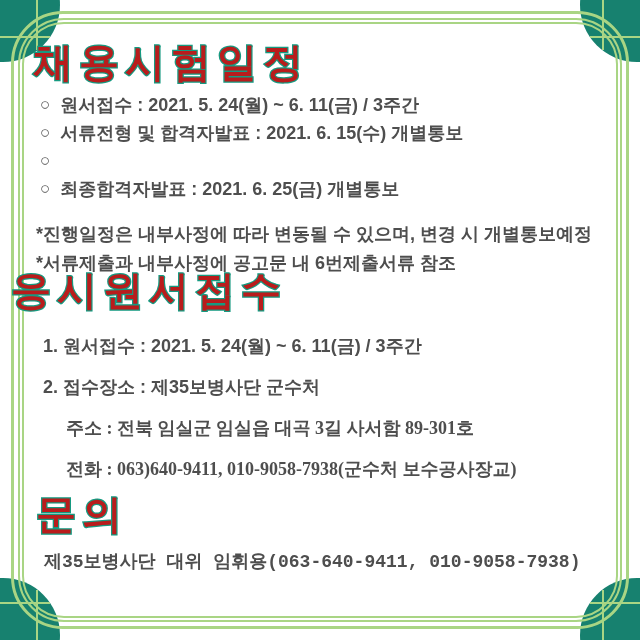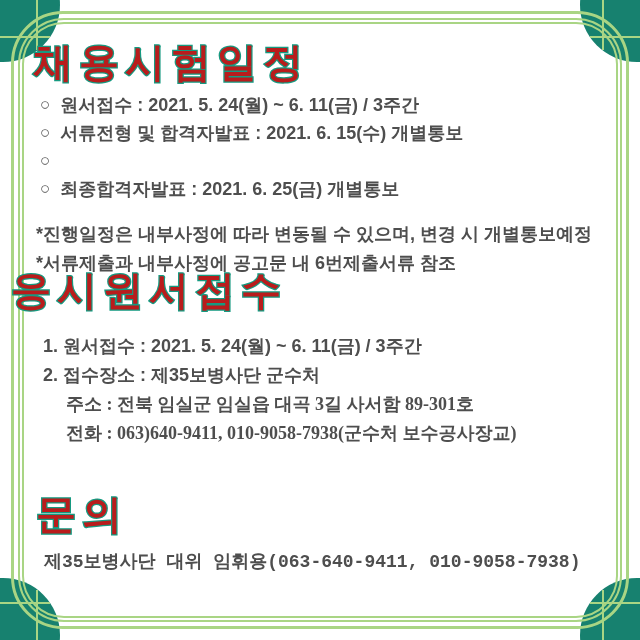--- a/index.html
+++ b/index.html
@@ -43,21 +43,21 @@
   .t2{left:11px;top:270px}
   .t3{left:36px;top:494px}
 
   
   .list{position:absolute;display:flex;flex-direction:column;}
   .line{display:flex;align-items:center;gap:10px;font-size:18px;font-weight:bold;
         color:#4E4E4E;line-height:20px;white-space:nowrap;}
   .bullet{font-size:17px;color:#5A5A5A;line-height:20px;}
   .bullets{left:40px;top:95px;gap:8px;}
   .notes{left:36px;top:204px;gap:9px;margin-top:20px;}
-  .app{left:43px;top:336px;gap:9px;justify-content:center;}
+  .app{left:43px;top:336px;gap:21px;justify-content:center;}
   .indent{padding-left:23px;font-family:Liberation Serif, serif;}
   .contact-line{position:absolute;left:44px;top:549px;font-size:18px;font-weight:bold;
         color:#4E4E4E;white-space:nowrap;font-family:Liberation Mono, monospace;}
 </style>
 </head>
 <body>
 
 <div class="poster">
 
   <div class="corner-circle cc-tl"></div>

